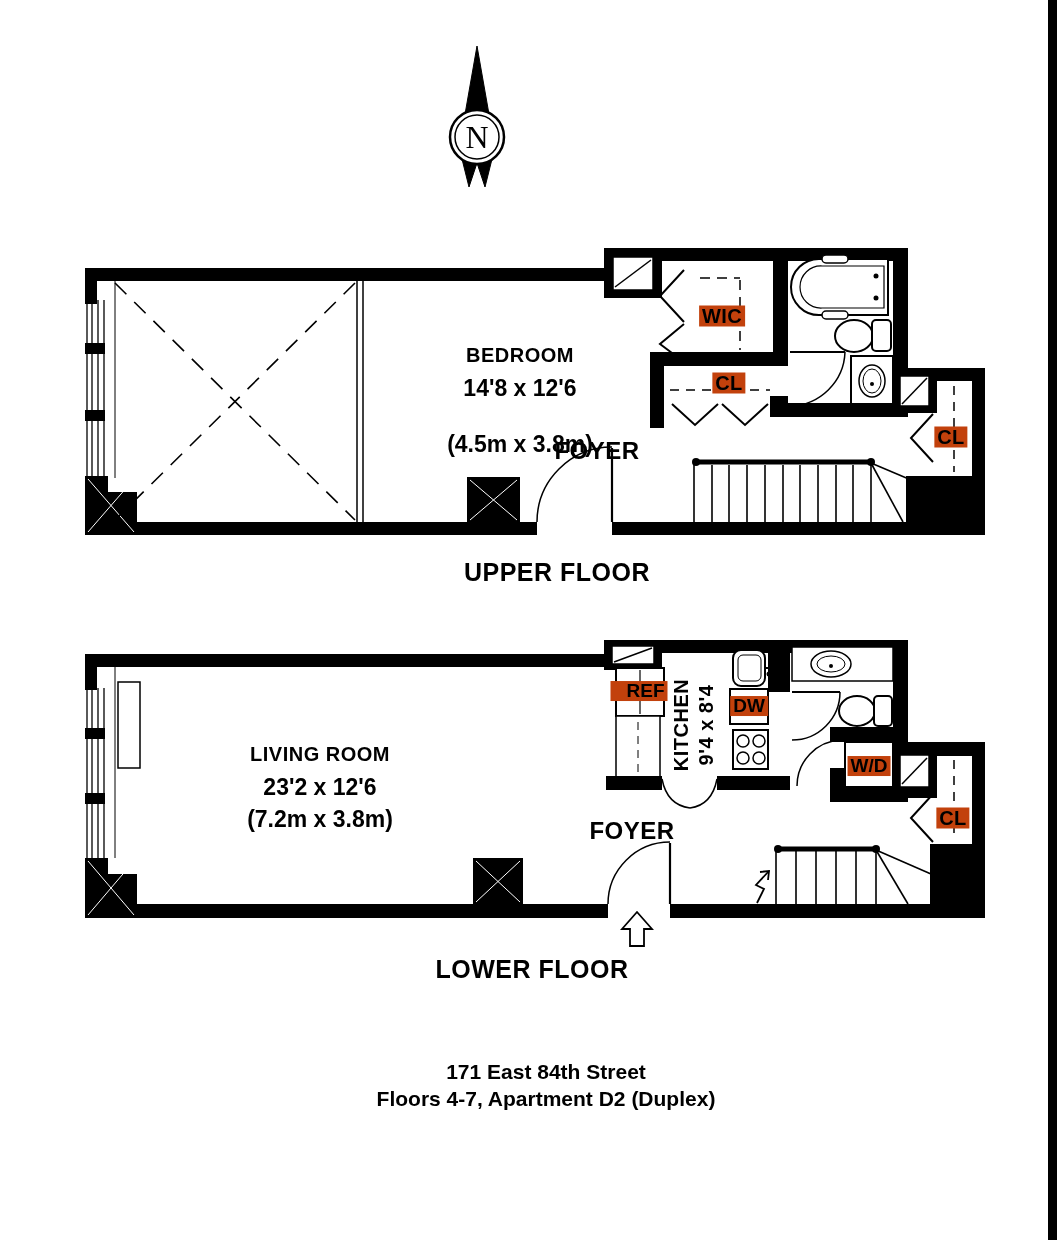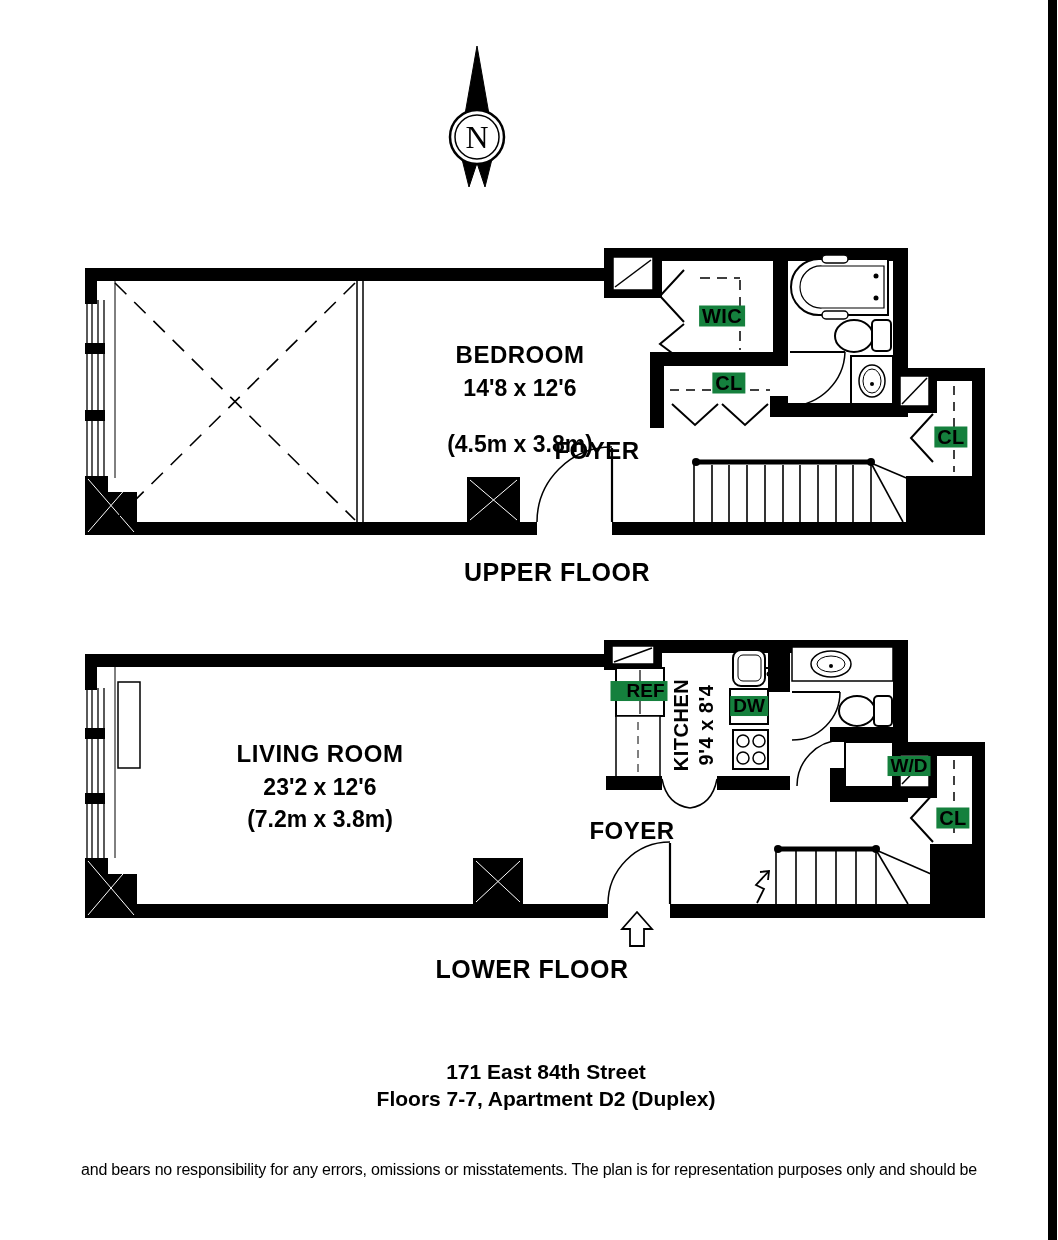--- a/index.html
+++ b/index.html
@@ -1,22 +1,22 @@
 <!DOCTYPE html>
 <html><head>
 <meta charset="utf-8">
 <style>
   html,body{margin:0;padding:0;background:#fff;}
   .page{position:relative;width:1058px;height:1240px;background:#fff;overflow:hidden;
         font-family:"Liberation Sans",sans-serif;color:#000;}
   .plan-svg{position:absolute;left:0;top:0;}
   .lbl{position:absolute;transform:translate(-50%,-50%);font-weight:bold;white-space:nowrap;
        line-height:1.05;text-align:center;}
-  .lbl.bg{background:#15803d;padding:0 3px;}
-  .room-name{font-size:24px;letter-spacing:.5px;}
+  .lbl.bg{background:#c2410c;padding:0 3px;}
+  .room-name{font-size:20px;letter-spacing:.5px;}
   .room-dims{font-size:23px;}
   .foyer{font-size:24px;letter-spacing:.5px;}
   .small-lbl{font-size:20px;letter-spacing:.3px;}
   .caption{font-size:25px;letter-spacing:.5px;}
   .rot{transform:translate(-50%,-50%) rotate(-90deg);font-weight:bold;font-size:20px;
        letter-spacing:.5px;line-height:25px;text-align:center;white-space:nowrap;}
   .addr{font-size:21px;font-weight:bold;}
   .disc{font-size:16px;font-weight:normal;letter-spacing:-0.2px;}
 </style>
 </head>
@@ -313,25 +313,24 @@
 
 <div class="lbl room-name" style="left:320px;top:754px;">LIVING ROOM</div>
 <div class="lbl room-dims" style="left:320px;top:787px;">23'2 x 12'6</div>
 <div class="lbl room-dims" style="left:320px;top:819px;">(7.2m x 3.8m)</div>
 <div class="rot lbl" style="left:694px;top:725px;">
   <span style="display:block;">KITCHEN</span>
   <span style="display:block;">9'4 x 8'4</span>
 </div>
 <div class="lbl bg" style="left:639px;top:691px;font-size:19px;padding-left:16px;">REF</div>
 <div class="lbl bg" style="left:749px;top:706px;font-size:19px;">DW</div>
-<div class="lbl bg" style="left:869px;top:766px;font-size:19px;margin-left:40px;">W/D</div>
+<div class="lbl bg" style="left:869px;top:766px;font-size:19px;">W/D</div>
 <div class="lbl foyer" style="left:632px;top:831px;">FOYER</div>
 <div class="lbl small-lbl bg" style="left:953px;top:818px;">CL</div>
 <div class="lbl caption" style="left:532px;top:969px;text-align:center;">LOWER FLOOR</div>
 
 <div class="lbl" style="left:477px;top:138px;font-family:'Liberation Serif',serif;font-weight:normal;font-size:32px;">N</div>
 
 <div class="lbl addr" style="left:546px;top:1072px;">171 East 84th Street</div>
-<div class="lbl addr" style="left:546px;top:1099px;">Floors 7-7, Apartment D2 (Duplex)</div>
-
-<div class="lbl disc" style="left:529px;top:1170px;">and bears no responsibility for any errors, omissions or misstatements.  The plan is for representation purposes only and should be</div>
+<div class="lbl addr" style="left:546px;top:1099px;">Floors 4-7, Apartment D2 (Duplex)</div>
+
 
 </div>
 
 </body></html>

